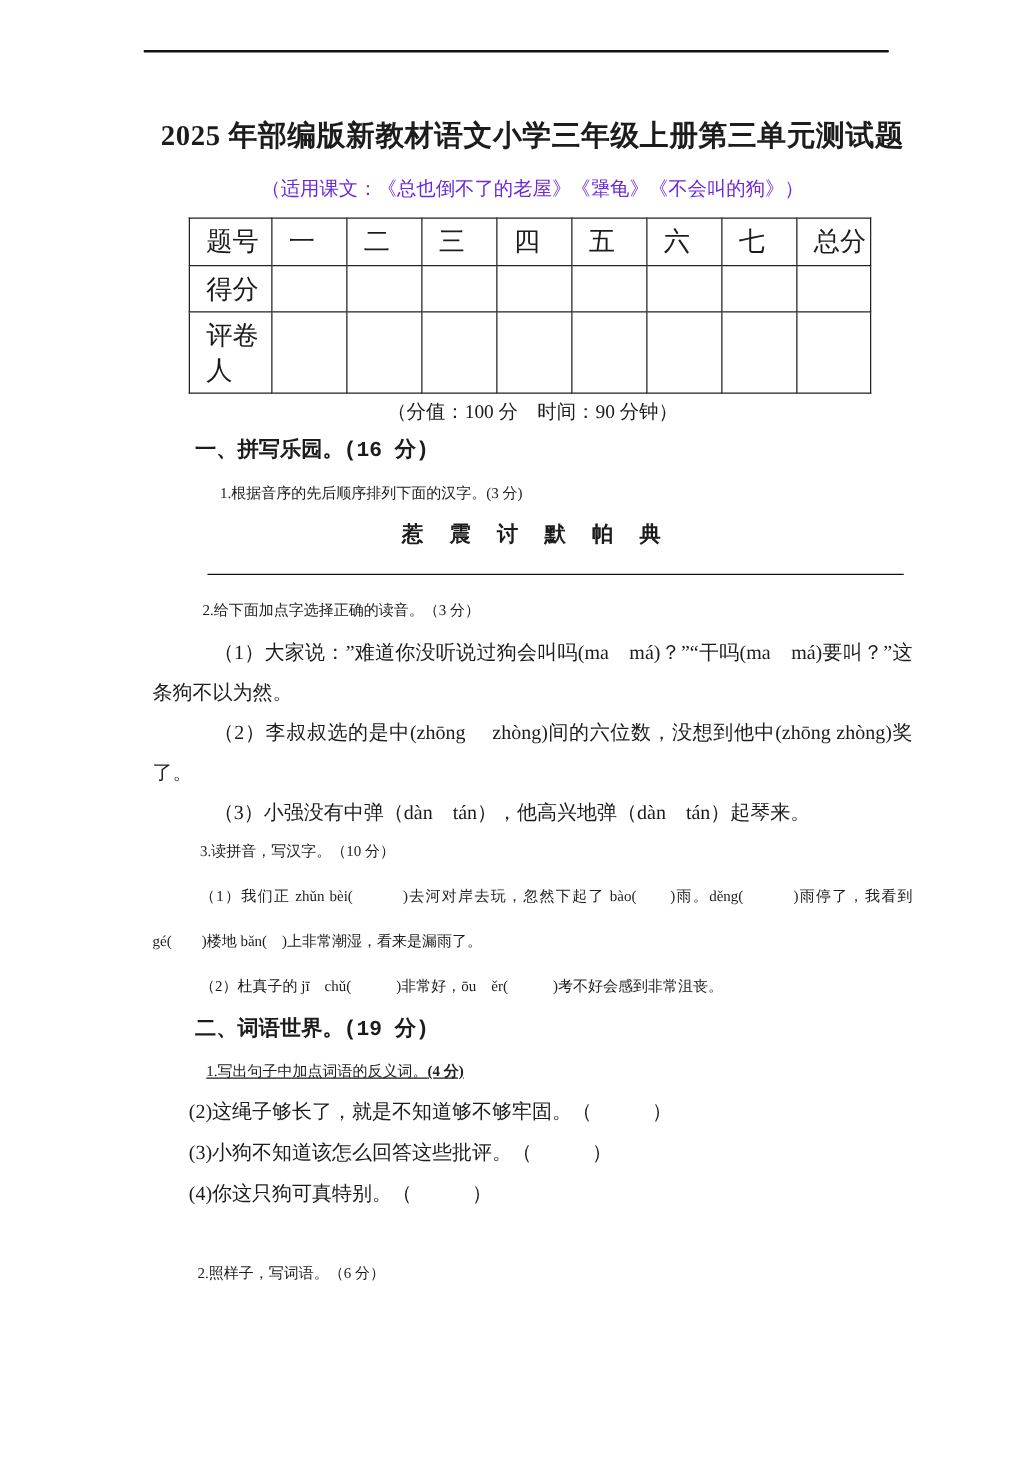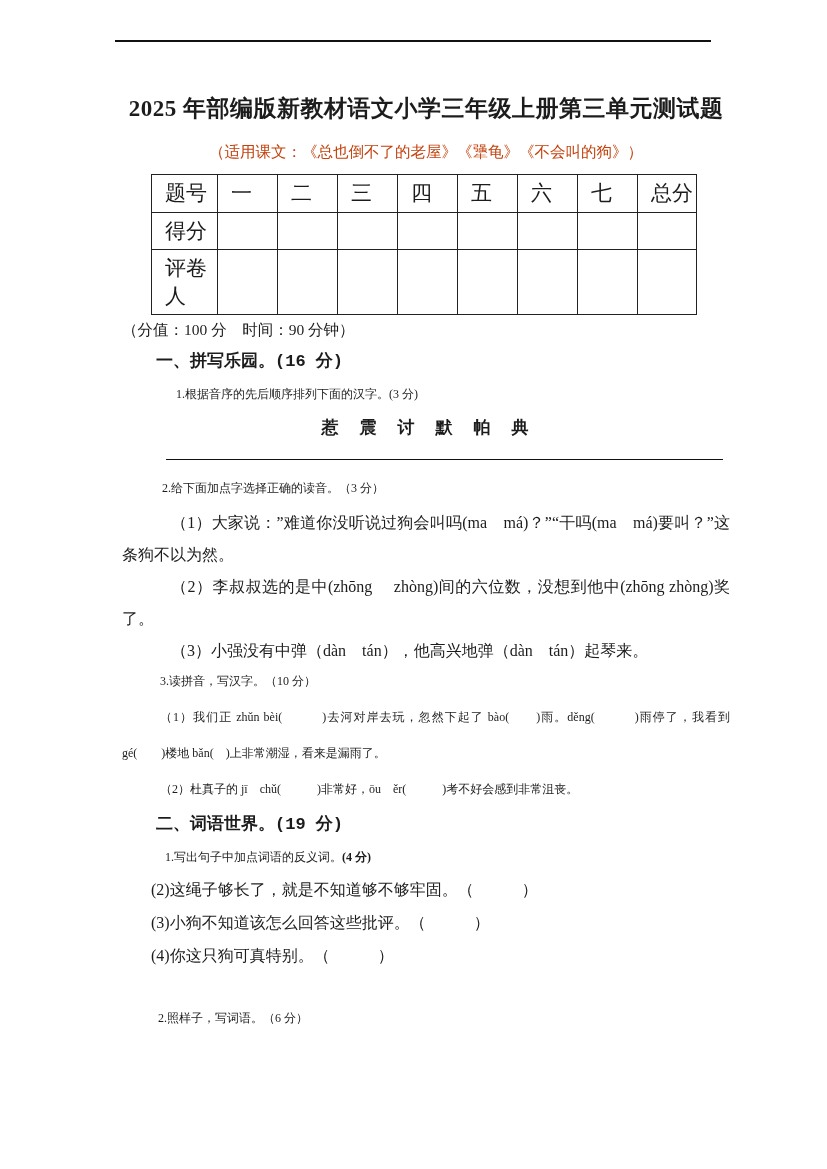--- a/index.html
+++ b/index.html
@@ -32,42 +32,42 @@
     font-weight: bold;
     line-height: 34px;
     letter-spacing: 0.5px;
     white-space: nowrap;
   }
   .subtitle {
     margin-top: 14px;
     text-align: center;
     font-size: 15.5px;
     line-height: 24px;
-    color: #c2410c;
+    color: #6d28d9;
   }
   table.score {
     margin-top: 10px;
     margin-left: 29px;
     border-collapse: collapse;
     table-layout: fixed;
     width: 545px;
   }
   table.score td {
     border: 1.5px solid #222;
     font-size: 21px;
     padding: 4px 0 4px 13px;
     vertical-align: top;
     overflow: hidden;
   }
   tr.hdr td { height: 38px; }
   tr.r1 td { height: 32px; }
   tr.r2 td { height: 37px; }
   .meta {
     margin-top: 4px;
-    text-align: left;
+    text-align: center;
     font-size: 15.5px;
     line-height: 22px;
   }
   .h-sec {
     font-size: 17px;
     font-weight: bold;
     line-height: 24px;
     margin-left: 34px;
     font-family: Liberation Mono, monospace;
   }
@@ -101,21 +101,21 @@
   .q2-item { text-indent: 49px; }
   .q2-item.first { margin-top: 8px; }
   .q3-label { margin-top: 3px; margin-left: 38px; }
   .q3-item {
     font-size: 12px;
     line-height: 36px;
     text-align: justify;
     text-indent: 38px;
   }
   .q3-item.first { margin-top: 7px; }
-  .s2q1-label { margin-top: 9px; margin-left: 43px; }
+  .s2q1-label { margin-top: 9px; margin-left: 43px; text-decoration: underline; }
   .s2q1-points { font-weight: bold; }
   .ant-item {
     font-size: 16px;
     line-height: 22px;
     margin-left: 29px;
     margin-top: 11px;
   }
   .ant-list { margin-top: 9px; }
   .s2q2-label { margin-top: 40px; margin-left: 36px; }
 </style>

